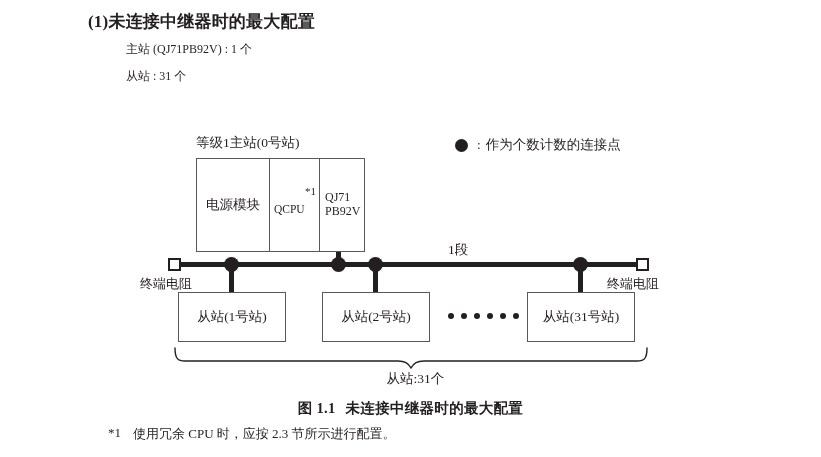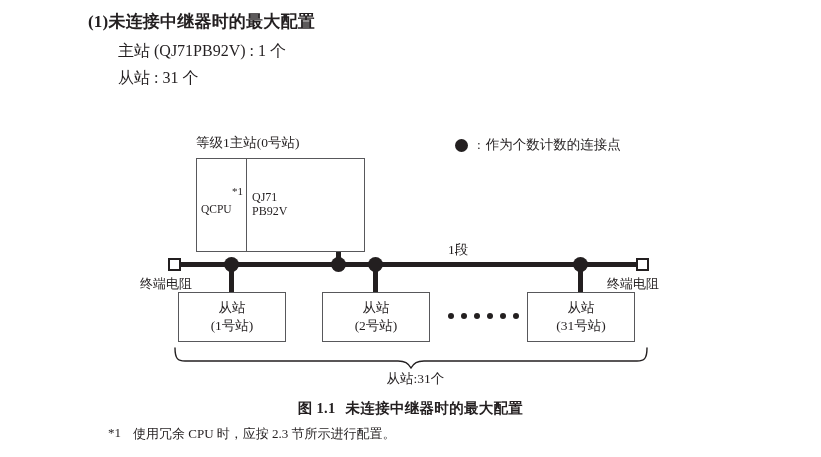--- a/index.html
+++ b/index.html
@@ -23,22 +23,22 @@
     left: 88px;
     top: 10px;
     display: flex;
     align-items: baseline;
     font-weight: bold;
     font-size: 17px;
     letter-spacing: 0.2px;
   }
 
   .spec-line {
-    left: 118px;
-    font-size: 16px;
+    left: 126px;
+    font-size: 12px;
     white-space: nowrap;
   }
   #spec-master { top: 41px; }
   #spec-slave  { top: 68px; }
 
   
   #legend {
     left: 455px;
     top: 136px;
     display: flex;
@@ -157,21 +157,21 @@
   }
 
   
   .slave-box {
     box-sizing: border-box;
     border: 1.3px solid #58585b;
     background: #ffffff;
     width: 108px;
     height: 50px;
     display: flex;
-    flex-direction: column;
+    flex-direction: row;
     align-items: center;
     justify-content: center;
     font-size: 13.5px;
     line-height: 1.35;
     top: 292px;
   }
   #slave-1  { left: 178px; }
   #slave-2  { left: 322px; }
   #slave-31 { left: 527px; }
 
@@ -241,20 +241,23 @@
   <span id="legend-dot"></span>
   <span id="legend-colon">:</span>
   <span>作为个数计数的连接点</span>
 </div>
 
 <div class="abs" id="diagram">
 
   <div class="abs" id="rack-caption">等级1主站(0号站)</div>
 
   <div class="abs" id="rack">
+    <div class="rack-cell" id="cell-power">
+      <span>电源模块</span>
+    </div>
     <div class="rack-cell" id="cell-cpu">
       <span id="cell-cpu-label">QCPU</span>
       <span id="cell-cpu-note">*1</span>
     </div>
     <div class="rack-cell" id="cell-net">
       <span>
         <span>QJ71</span><br>
         <span>PB92V</span>
       </span>
     </div>

